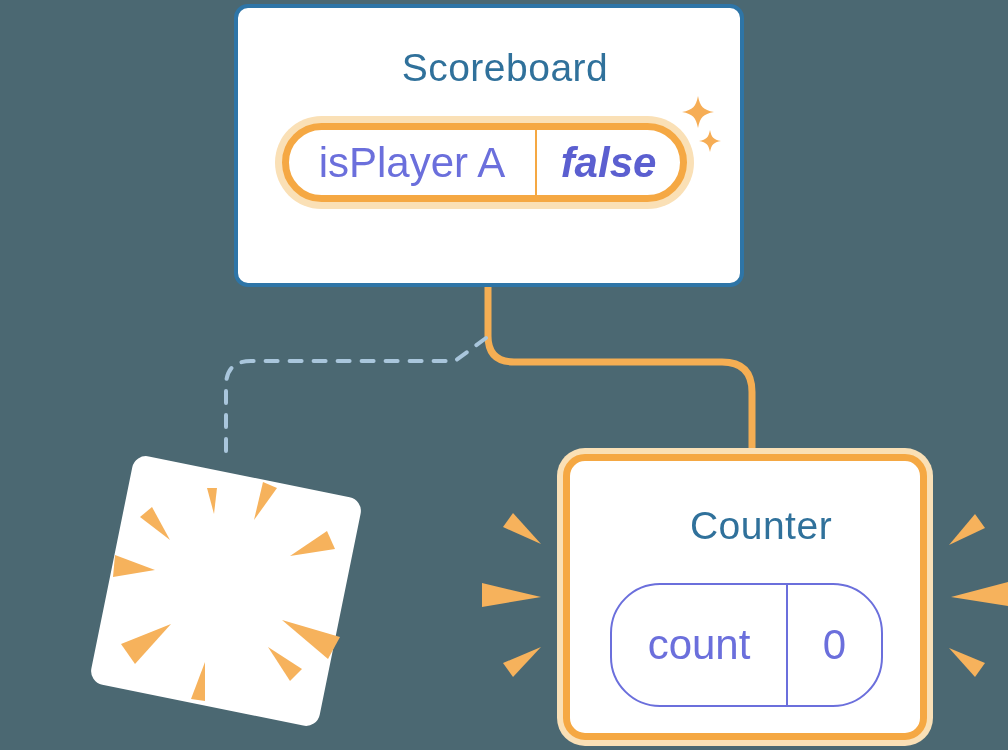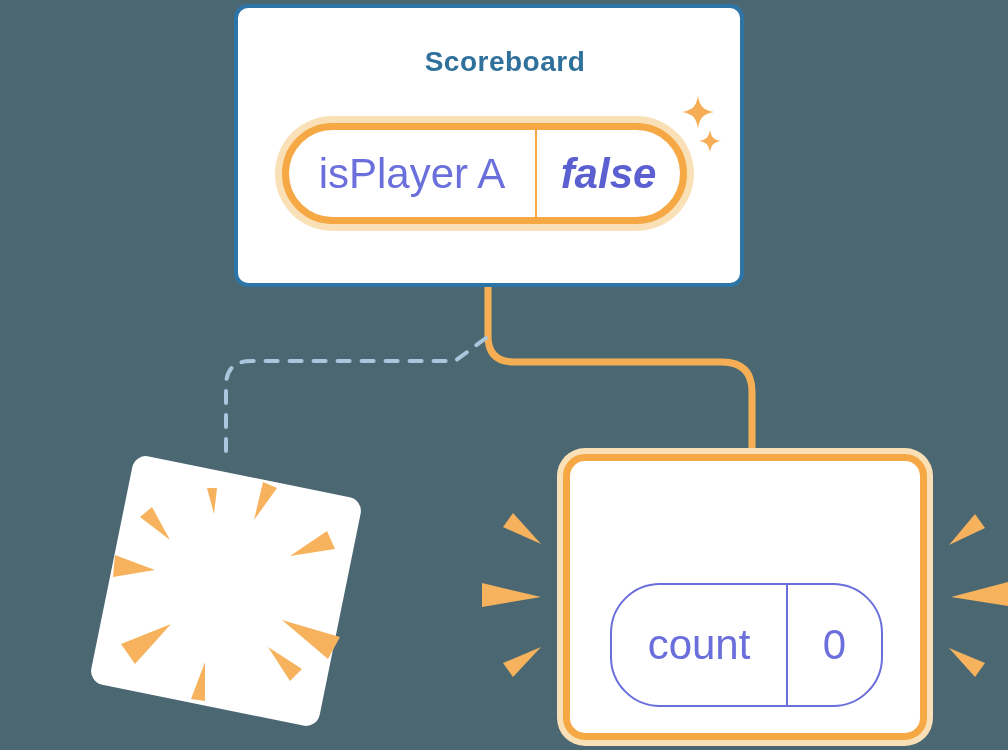--- a/index.html
+++ b/index.html
@@ -30,31 +30,31 @@
     left:234px;top:4px;width:510px;height:283px;
     border:4px solid var(--blue-border);border-radius:14px;
   }
   .counter-card{
     left:563px;top:454px;width:364px;height:286px;
     border:7px solid var(--orange);border-radius:22px;
     box-shadow:0 0 0 6px var(--halo);
   }
   .card-title{
     position:absolute;left:0;right:0;text-align:center;
-    font-size:28px;line-height:1;font-weight:700;color:var(--title);
+    font-size:39px;line-height:1;font-weight:400;color:var(--title);
     letter-spacing:0.5px;
     padding-left:32px;
   }
   .scoreboard-card .card-title{top:40px;}
   .counter-card .card-title{top:45px;}
   .state-pill{
     position:absolute;display:flex;align-items:stretch;background:#fff;
   }
   .pill-orange{
-    left:44px;top:115px;width:405px;height:101px;
+    left:44px;top:115px;width:405px;height:79px;
     border:7px solid var(--orange);border-radius:55px;
     box-shadow:0 0 0 7px var(--halo);
   }
   .pill-purple{
     left:40px;top:122px;width:273px;height:124px;
     border:2px solid var(--purple);border-radius:50px;
   }
   .pill-cell{
     display:flex;align-items:center;justify-content:center;
     font-size:42px;color:var(--purple);white-space:nowrap;
@@ -111,20 +111,21 @@
       <div class="pill-cell cell-value">false</div>
     </div>
 
     <svg aria-hidden="true" style="position:absolute;left:442px;top:88px;width:60px;height:80px;overflow:visible" viewBox="0 0 60 80">
       <path fill="#F6AD55" d="M18,0 C20.2,11 23,13.8 34,16 C23,18.2 20.2,21 18,32 C15.8,21 13,18.2 2,16 C13,13.8 15.8,11 18,0 Z"></path>
       <path fill="#F6AD55" d="M30,34 C31.6,41.6 33.4,43.4 41,45 C33.4,46.6 31.6,48.4 30,56 C28.4,48.4 26.6,46.6 19,45 C26.6,43.4 28.4,41.6 30,34 Z"></path>
     </svg>
   </div>
 
   <div class="card counter-card">
+    <div class="card-title">Counter</div>
     <div class="state-pill pill-purple">
       <div class="pill-cell cell-name">count</div>
       <div class="pill-divider"></div>
       <div class="pill-cell cell-value">0</div>
     </div>
   </div>
 
 </div>
 
 </body></html>

